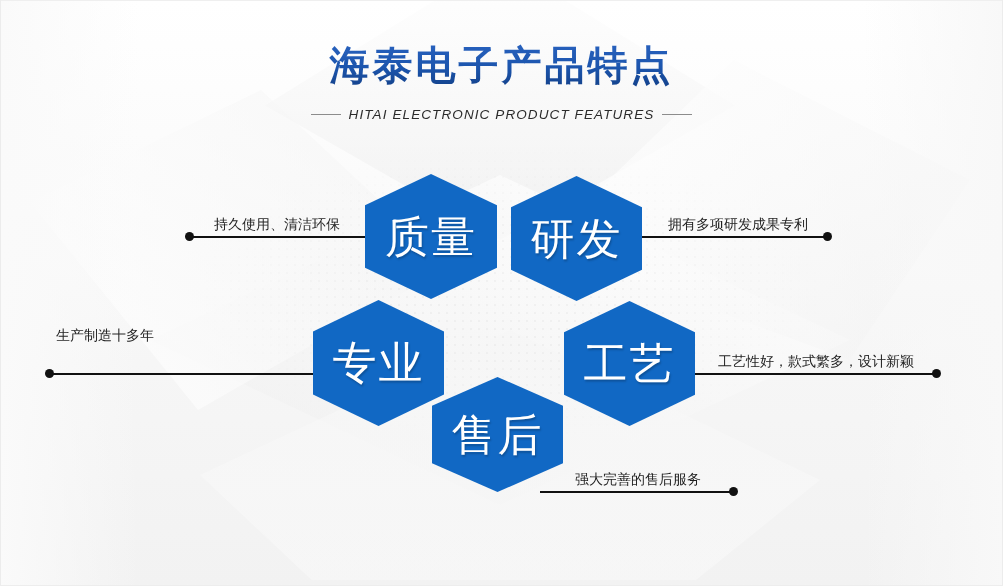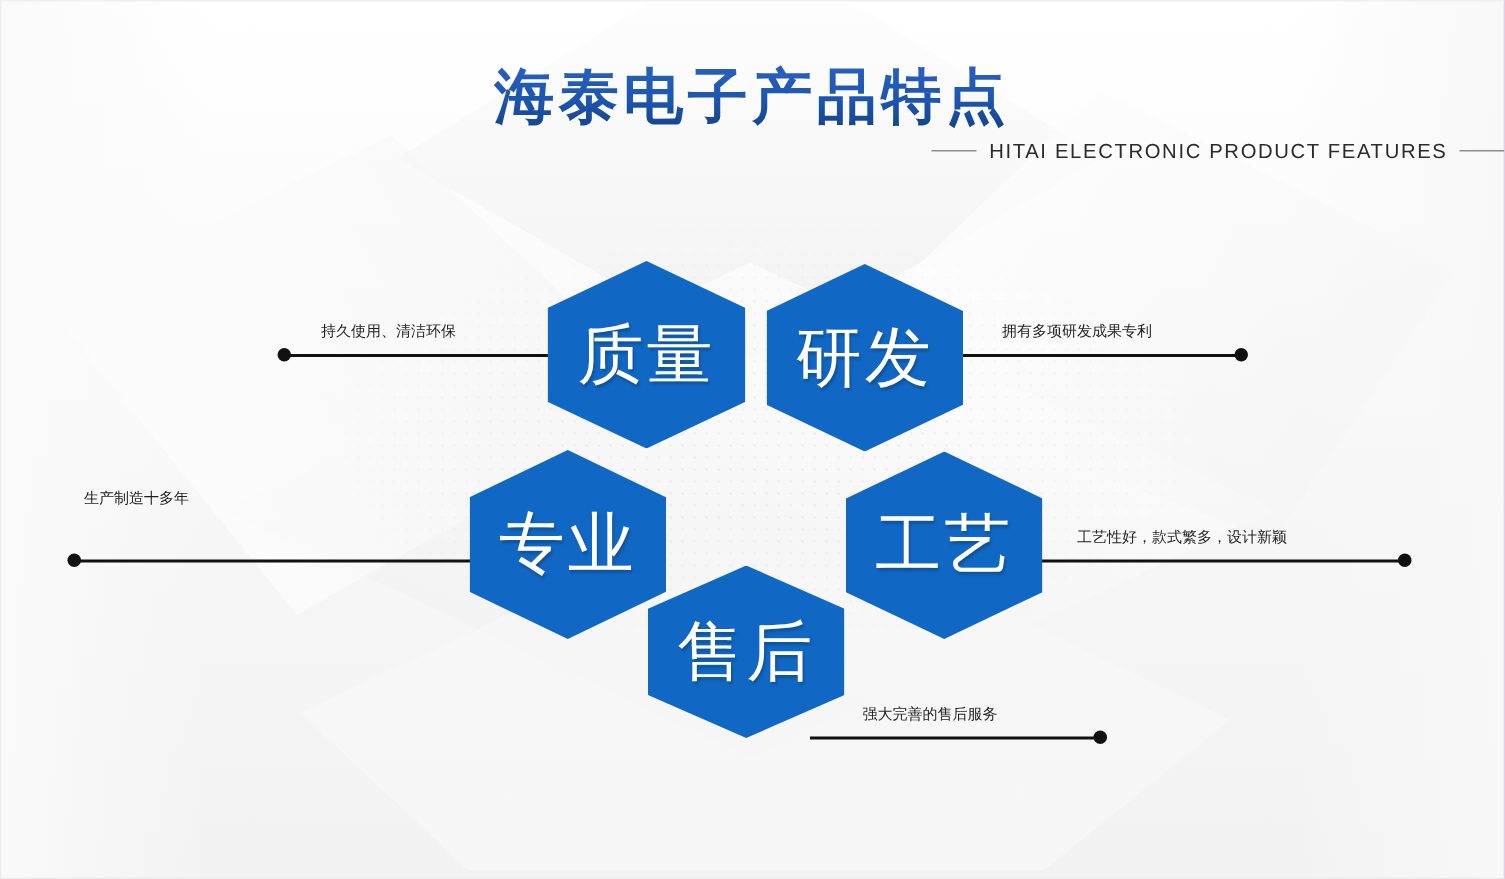--- a/index.html
+++ b/index.html
@@ -96,23 +96,24 @@
     background: linear-gradient(180deg, #2a63c0 0%, #1c55ad 55%, #123f86 100%);
     -webkit-background-clip: text;
     background-clip: text;
     -webkit-text-fill-color: transparent;
     line-height: 1.25;
     margin: 0;
   }
   .subtitle-row {
     display: flex;
     align-items: center;
-    justify-content: flex-end;
+    justify-content: center;
     gap: 8px;
-    margin-top: 3px;
+    margin-top: 17px;
+    font-style: italic;
   }
   .sub-rule {
     width: 30px;
     height: 1px;
     background: #8c8c8c;
   }
   .subtitle-en {
     font-size: 13.5px;
     letter-spacing: 1.1px;
     color: #2b2b2b;
@@ -154,21 +155,21 @@
   .dot {
     position: absolute;
     width: 9px;
     height: 9px;
     border-radius: 50%;
     background: #111111;
   }
   .conn-label {
     position: absolute;
     font-family: "DejaVu Sans", "Liberation Sans", sans-serif;
-    font-size: 10px;
+    font-size: 14px;
     color: #1f1f1f;
     line-height: 1.55;
     white-space: nowrap;
   }
 
   
   .c-quality-line  { left: 192px; top: 236px; width: 190px; }
   .c-quality-dot   { left: 185px; top: 232px; }
   .c-quality-label { left: 214px; top: 214px; }
 

